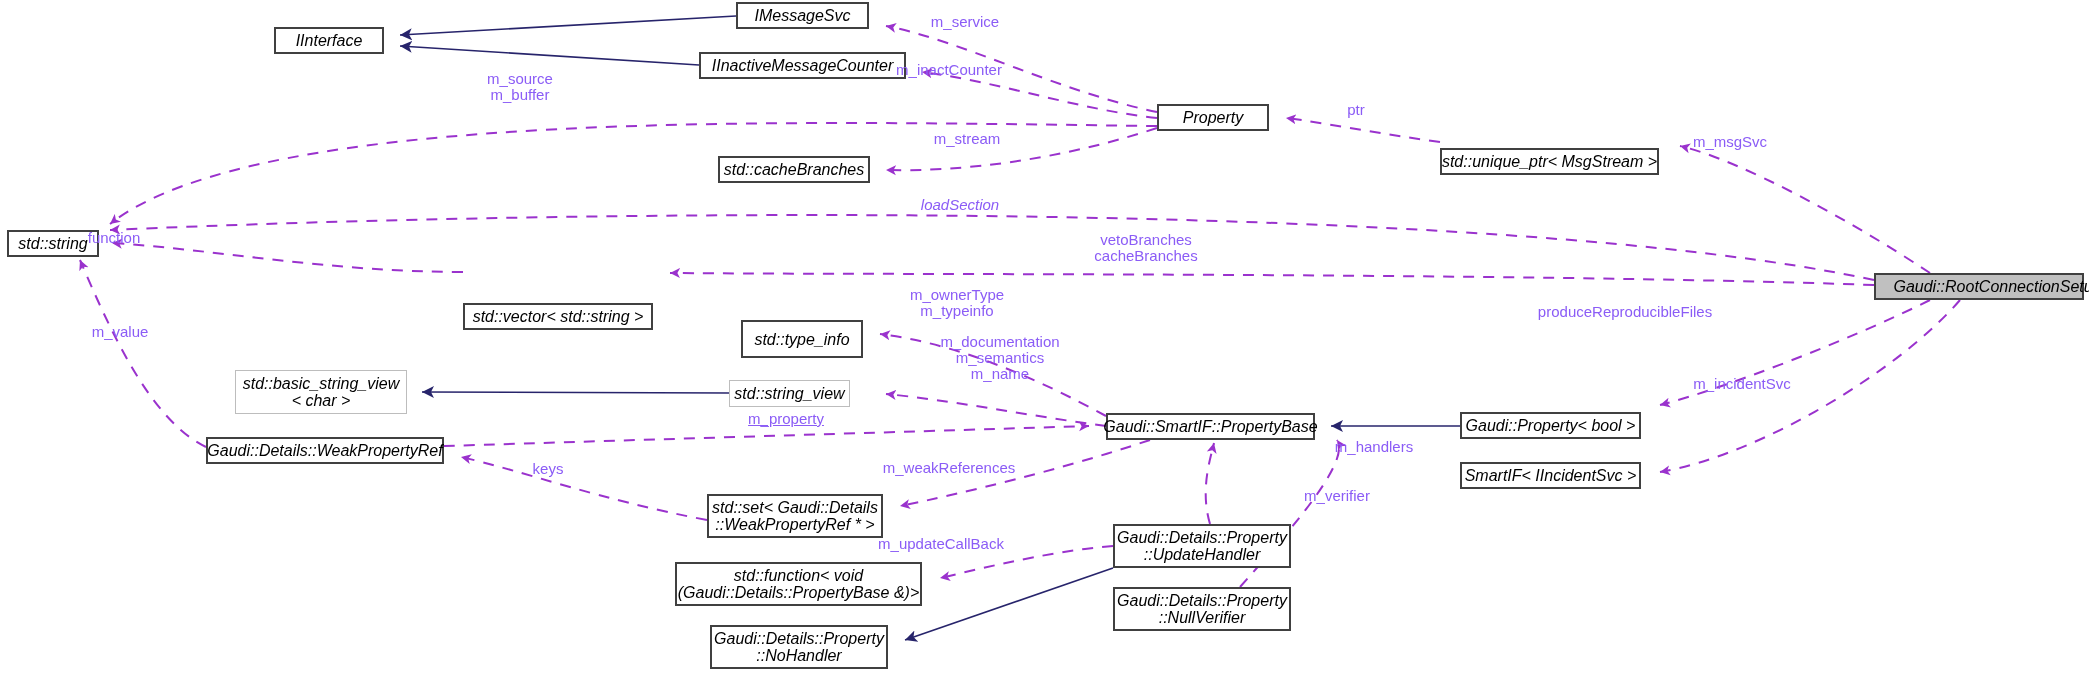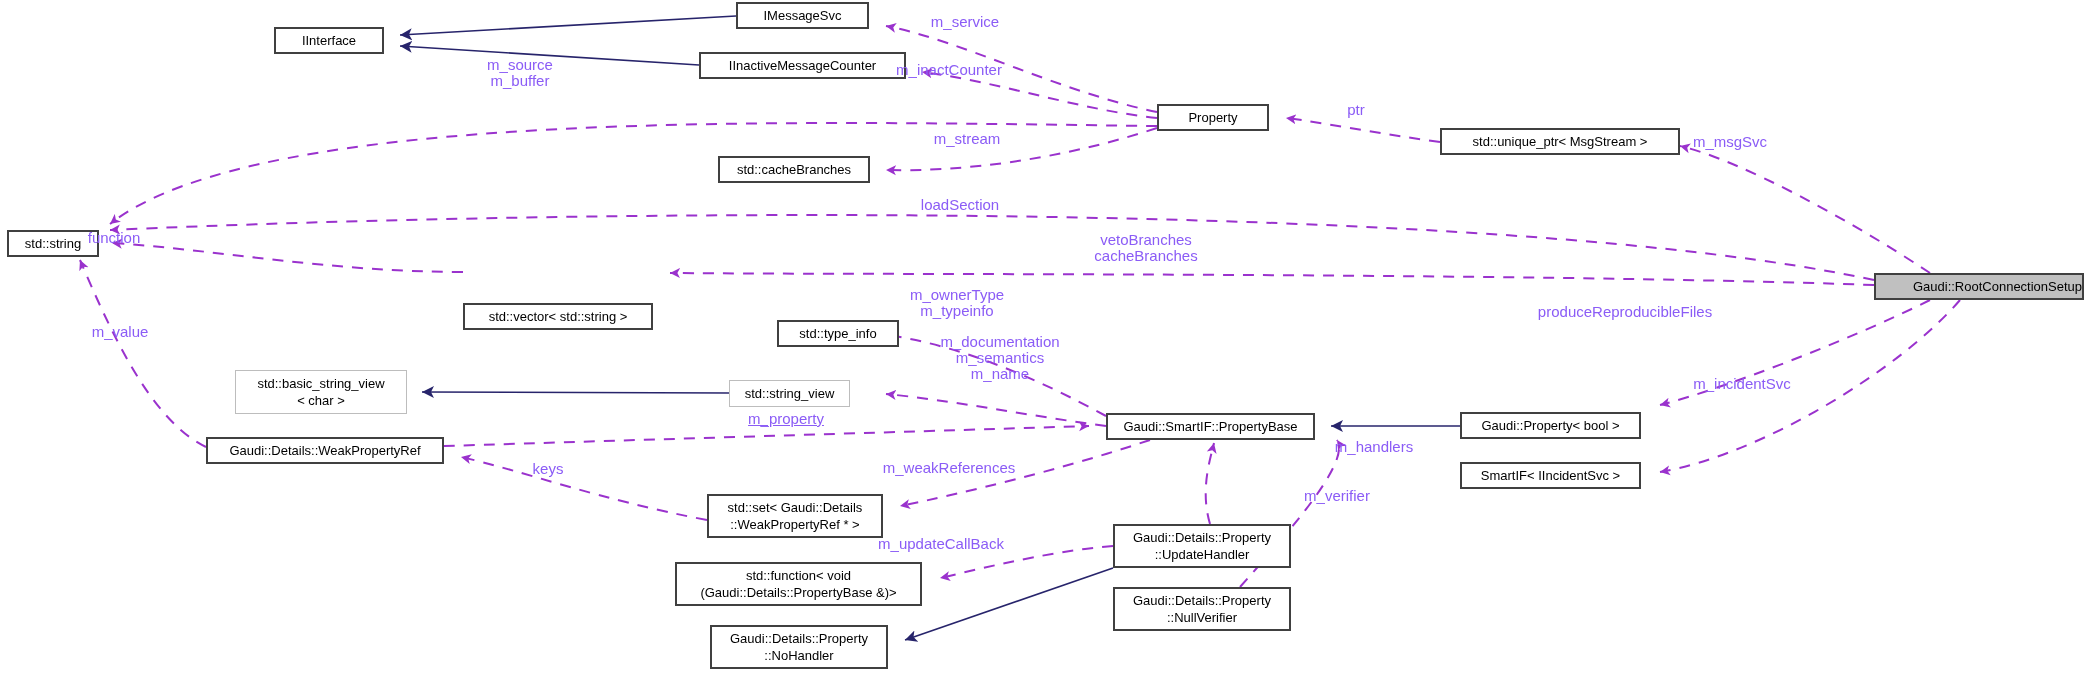--- a/index.html
+++ b/index.html
@@ -3,21 +3,21 @@
 <meta charset="utf-8">
 <style>
   html,body{margin:0;padding:0;background:#ffffff;}
   body{width:2089px;height:674px;overflow:hidden;
        font-family:"Liberation Sans","DejaVu Sans",sans-serif;}
   #diagram{position:relative;width:2089px;height:674px;background:#fff;}
   svg.edges{position:absolute;left:0;top:0;width:2089px;height:674px;}
   .node{position:absolute;box-sizing:border-box;background:#ffffff;
         border:1px solid #404040;display:flex;align-items:center;
         justify-content:center;text-align:center;color:#000;
-        font-size:13px;line-height:17px;white-space:pre;}
+        font-size:16px;line-height:17px;white-space:pre;font-style:italic;}
   .node.thick{border:2px solid #404040;}
   .node.light{border:1px solid #bdbdbd;}
   .node.current{background:#c0c0c0;border:2px solid #404040;}
   .edgelabel{position:absolute;font-size:15px;line-height:16px;color:#8b5cf6;
              white-space:pre;text-align:center;}
 </style>
 </head>
 <body>
 
 <div id="diagram">
@@ -63,25 +63,25 @@
       <path d="M1113,546 C1040,552 960,574 940,578"></path>
     </g>
   </svg>
 
   <div id="nodes">
       <div class="node thick" style="left: 274px; top: 27px; width: 110px; height: 27px;">IInterface</div>
       <div class="node thick" style="left: 736px; top: 2px; width: 133px; height: 27px;">IMessageSvc</div>
       <div class="node thick" style="left: 699px; top: 52px; width: 207px; height: 27px;">IInactiveMessageCounter</div>
       <div class="node thick" style="left: 1157px; top: 104px; width: 112px; height: 27px;">Property</div>
       <div class="node thick" style="left: 718px; top: 156px; width: 152px; height: 27px;">std::cacheBranches</div>
-      <div class="node thick" style="left: 1440px; top: 128px; width: 240px; height: 27px;">std::unique_ptr&lt; MsgStream &gt;</div>
+      <div class="node thick" style="left: 1440px; top: 148px; width: 219px; height: 27px;">std::unique_ptr&lt; MsgStream &gt;</div>
       <div class="node thick" style="left: 7px; top: 230px; width: 92px; height: 27px;">std::string</div>
       <div class="node thick" style="left: 463px; top: 259px; width: 190px; height: 27px; margin-top: 44px;">std::vector&lt; std::string &gt;</div>
       <div class="node current" style="left: 1874px; top: 273px; width: 210px; height: 27px; padding-left: 37px;">Gaudi::RootConnectionSetup</div>
-      <div class="node thick" style="left: 741px; top: 320px; width: 122px; height: 27px; margin-left: 36px;">std::type_info</div>
+      <div class="node thick" style="left: 741px; top: 320px; width: 122px; height: 38px;">std::type_info</div>
       <div class="node light" style="left: 235px; top: 370px; width: 172px; height: 44px;">std::basic_string_view
 &lt; char &gt;</div>
       <div class="node light" style="left: 729px; top: 380px; width: 121px; height: 27px;">std::string_view</div>
       <div class="node thick" style="left: 1106px; top: 413px; width: 209px; height: 27px;">Gaudi::SmartIF::PropertyBase</div>
       <div class="node thick" style="left: 1460px; top: 412px; width: 181px; height: 27px;">Gaudi::Property&lt; bool &gt;</div>
       <div class="node thick" style="left: 206px; top: 437px; width: 238px; height: 27px;">Gaudi::Details::WeakPropertyRef</div>
       <div class="node thick" style="left: 1460px; top: 462px; width: 181px; height: 27px;">SmartIF&lt; IIncidentSvc &gt;</div>
       <div class="node thick" style="left: 707px; top: 494px; width: 176px; height: 44px;">std::set&lt; Gaudi::Details
 ::WeakPropertyRef * &gt;</div>
       <div class="node thick" style="left: 1113px; top: 524px; width: 178px; height: 44px;">Gaudi::Details::Property
@@ -89,26 +89,26 @@
       <div class="node thick" style="left: 675px; top: 562px; width: 247px; height: 44px;">std::function&lt; void
 (Gaudi::Details::PropertyBase &amp;)&gt;</div>
       <div class="node thick" style="left: 1113px; top: 587px; width: 178px; height: 44px;">Gaudi::Details::Property
 ::NullVerifier</div>
       <div class="node thick" style="left: 710px; top: 625px; width: 178px; height: 44px;">Gaudi::Details::Property
 ::NoHandler</div>
     </div>
   <div id="labels">
       <div class="edgelabel" style="left: 965px; top: 22px; transform: translate(-50%, -50%);">m_service</div>
       <div class="edgelabel" style="left: 949px; top: 70px; transform: translate(-50%, -50%);">m_inactCounter</div>
-      <div class="edgelabel" style="left: 520px; top: 73px; transform: translate(-50%, -50%);">m_source
+      <div class="edgelabel" style="left: 520px; top: 87px; transform: translate(-50%, -50%);">m_source
 m_buffer</div>
       <div class="edgelabel" style="left: 1356px; top: 110px; transform: translate(-50%, -50%);">ptr</div>
       <div class="edgelabel" style="left: 967px; top: 139px; transform: translate(-50%, -50%);">m_stream</div>
       <div class="edgelabel" style="left: 1730px; top: 142px; transform: translate(-50%, -50%);">m_msgSvc</div>
-      <div class="edgelabel" style="left: 960px; top: 205px; transform: translate(-50%, -50%);">loadSection</div>
+      <div class="edgelabel" style="left: 960px; top: 205px; transform: translate(-50%, -50%); font-style: italic;">loadSection</div>
       <div class="edgelabel" style="left: 114px; top: 238px; transform: translate(-50%, -50%);">function</div>
       <div class="edgelabel" style="left: 1146px; top: 248px; transform: translate(-50%, -50%);">vetoBranches
 cacheBranches</div>
       <div class="edgelabel" style="left: 1625px; top: 312px; transform: translate(-50%, -50%);">produceReproducibleFiles</div>
       <div class="edgelabel" style="left: 957px; top: 303px; transform: translate(-50%, -50%);">m_ownerType
 m_typeinfo</div>
       <div class="edgelabel" style="left: 120px; top: 332px; transform: translate(-50%, -50%);">m_value</div>
       <div class="edgelabel" style="left: 1000px; top: 358px; transform: translate(-50%, -50%);">m_documentation
 m_semantics
 m_name</div>

